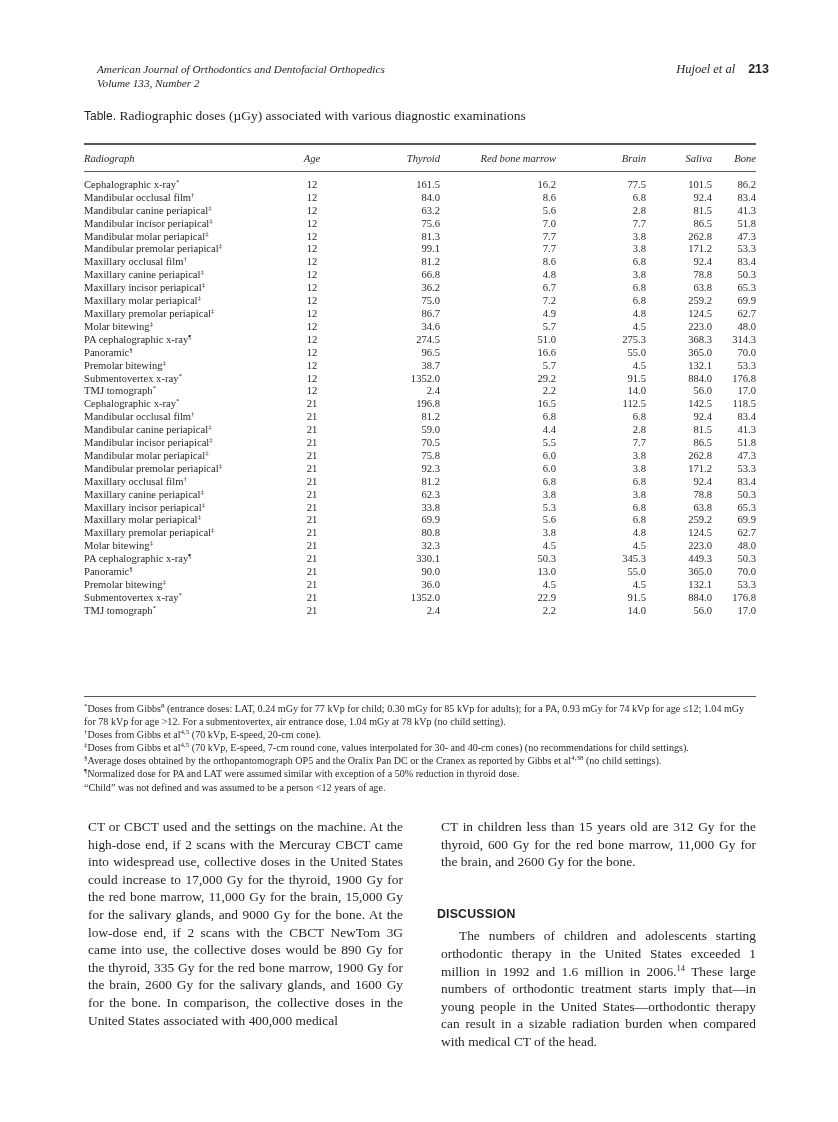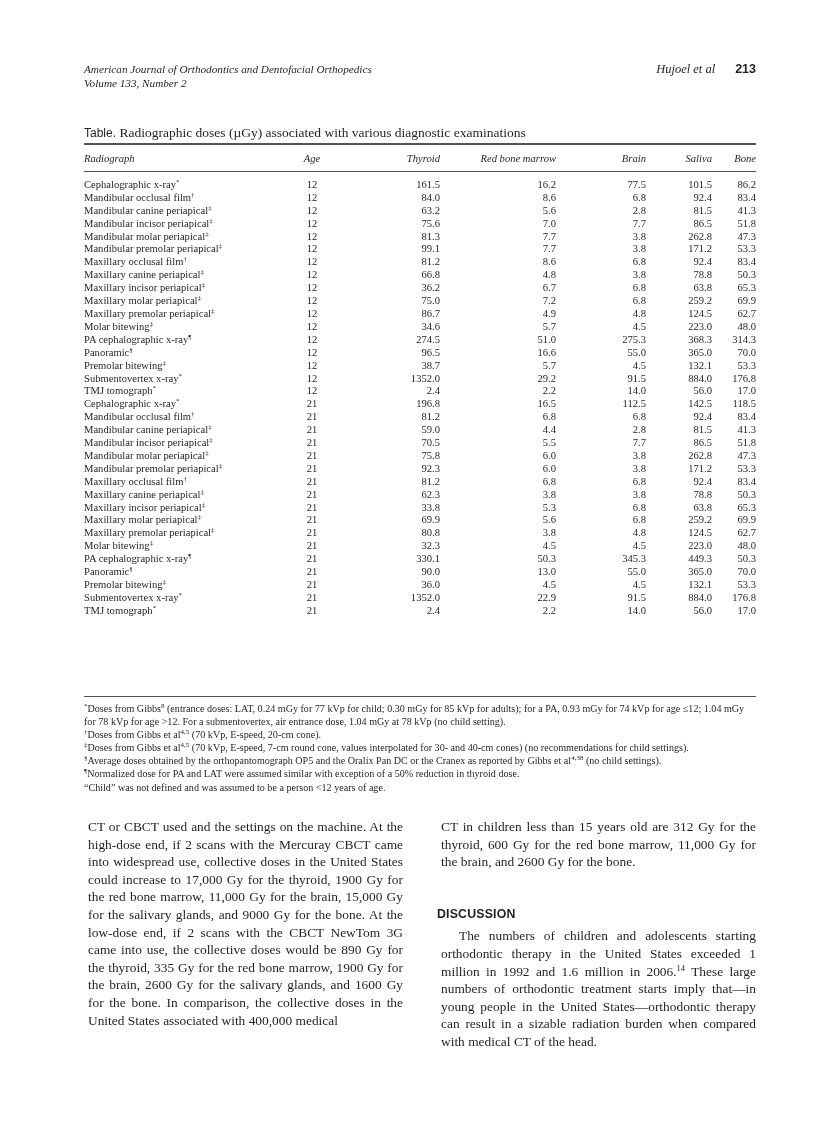--- a/index.html
+++ b/index.html
@@ -1,32 +1,32 @@
 <!DOCTYPE html>
 <html><head>
 <meta charset="utf-8">
 <style>
   html, body { margin: 0; padding: 0; background: #ffffff; }
   body {
     width: 838px; height: 1122px; position: relative; overflow: hidden;
     font-family: "Liberation Serif", serif; color: #231f20;
   }
   .running-head {
-    position: absolute; left: 84px; top: 62px; width: 672px;
+    position: absolute; left: 97px; top: 62px; width: 672px;
     font-style: italic; font-size: 11.2px; line-height: 14px;
   }
   .running-head .right {
     position: absolute; right: 0; top: 0; font-size: 12.5px;
   }
   .running-head .page-num {
     font-style: normal; font-family: "Liberation Sans", sans-serif; font-weight: bold;
-    font-size: 12.5px; margin-left: 20px;
+    font-size: 12.5px; margin-left: 13px;
   }
   .table-caption {
-    position: absolute; left: 84px; top: 125px; font-size: 13.5px; line-height: 16px;
+    position: absolute; left: 84px; top: 108px; font-size: 13.5px; line-height: 16px;
   }
   .table-caption .lbl { font-family: "Liberation Sans", sans-serif; font-size: 12px; }
   table.doses {
     position: absolute; left: 84px; top: 143px; width: 672px;
     border-collapse: collapse; font-size: 10.6px; line-height: 12.9px;
   }
   table.doses thead th {
     font-weight: normal; font-style: italic; text-align: right;
     padding: 8px 0 5px 0; border-top: 2px solid #555; border-bottom: 1px solid #555;
   }

